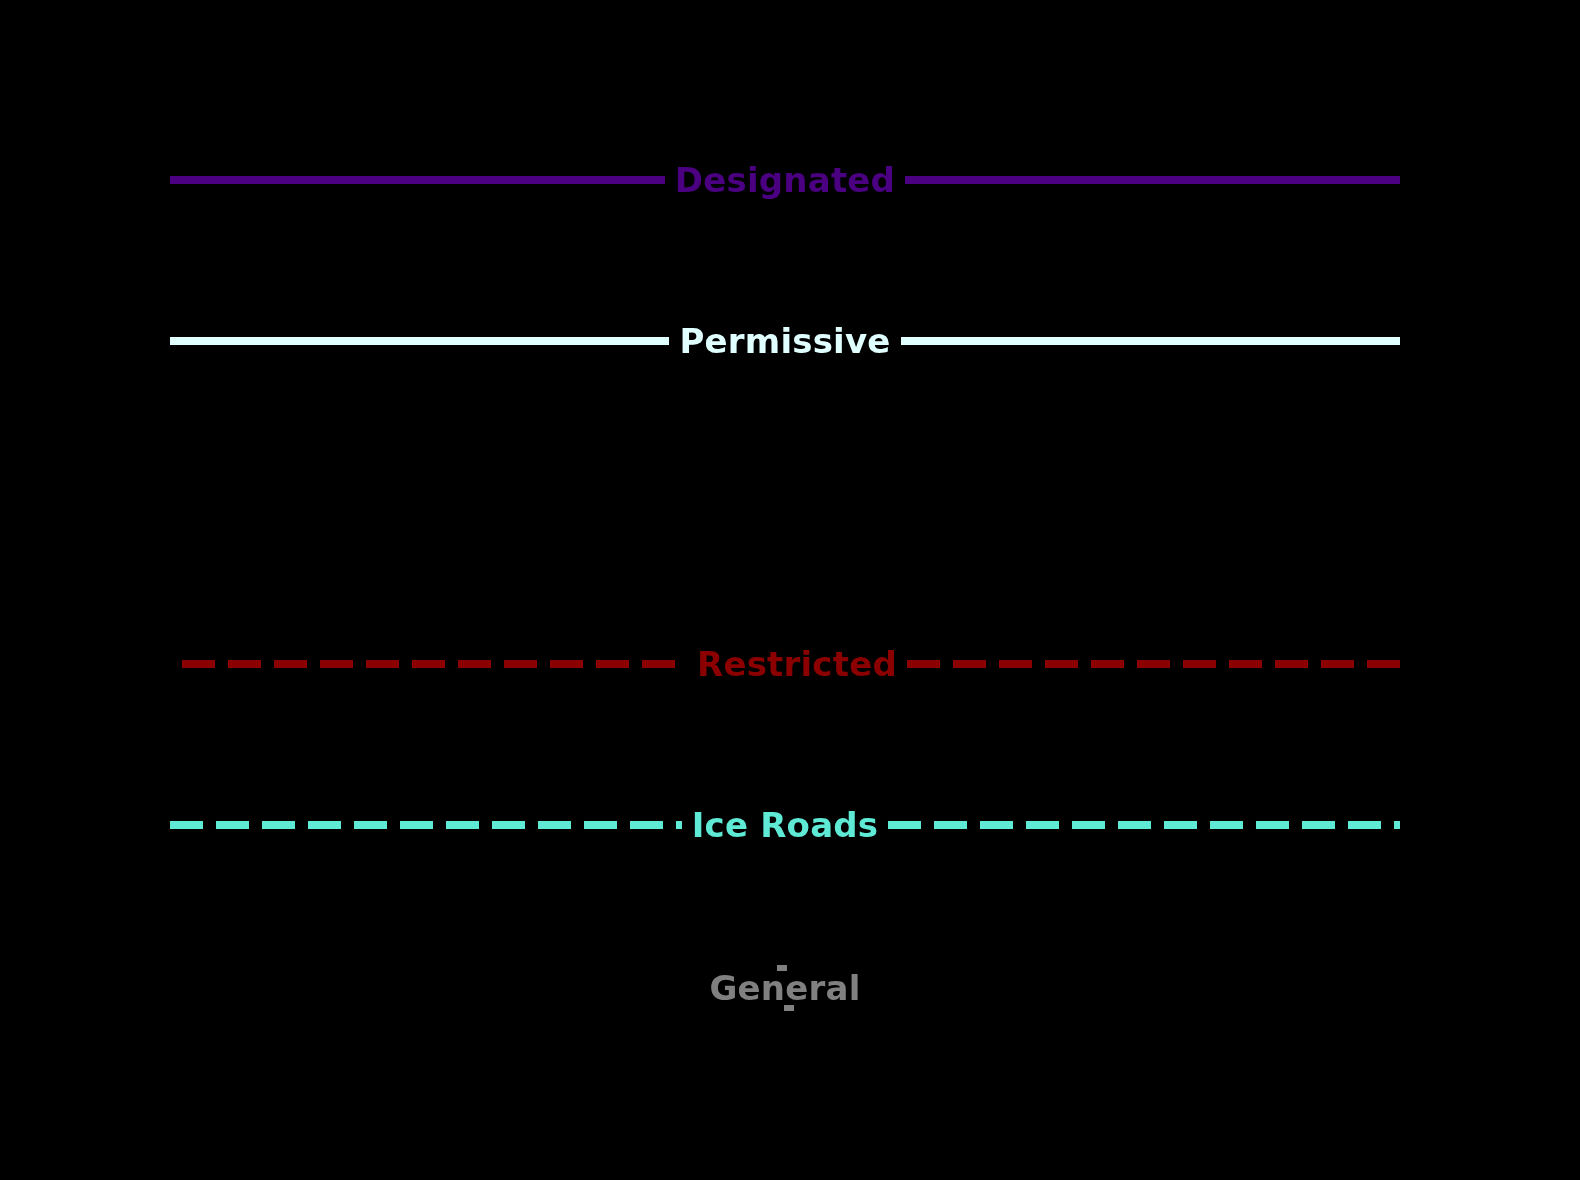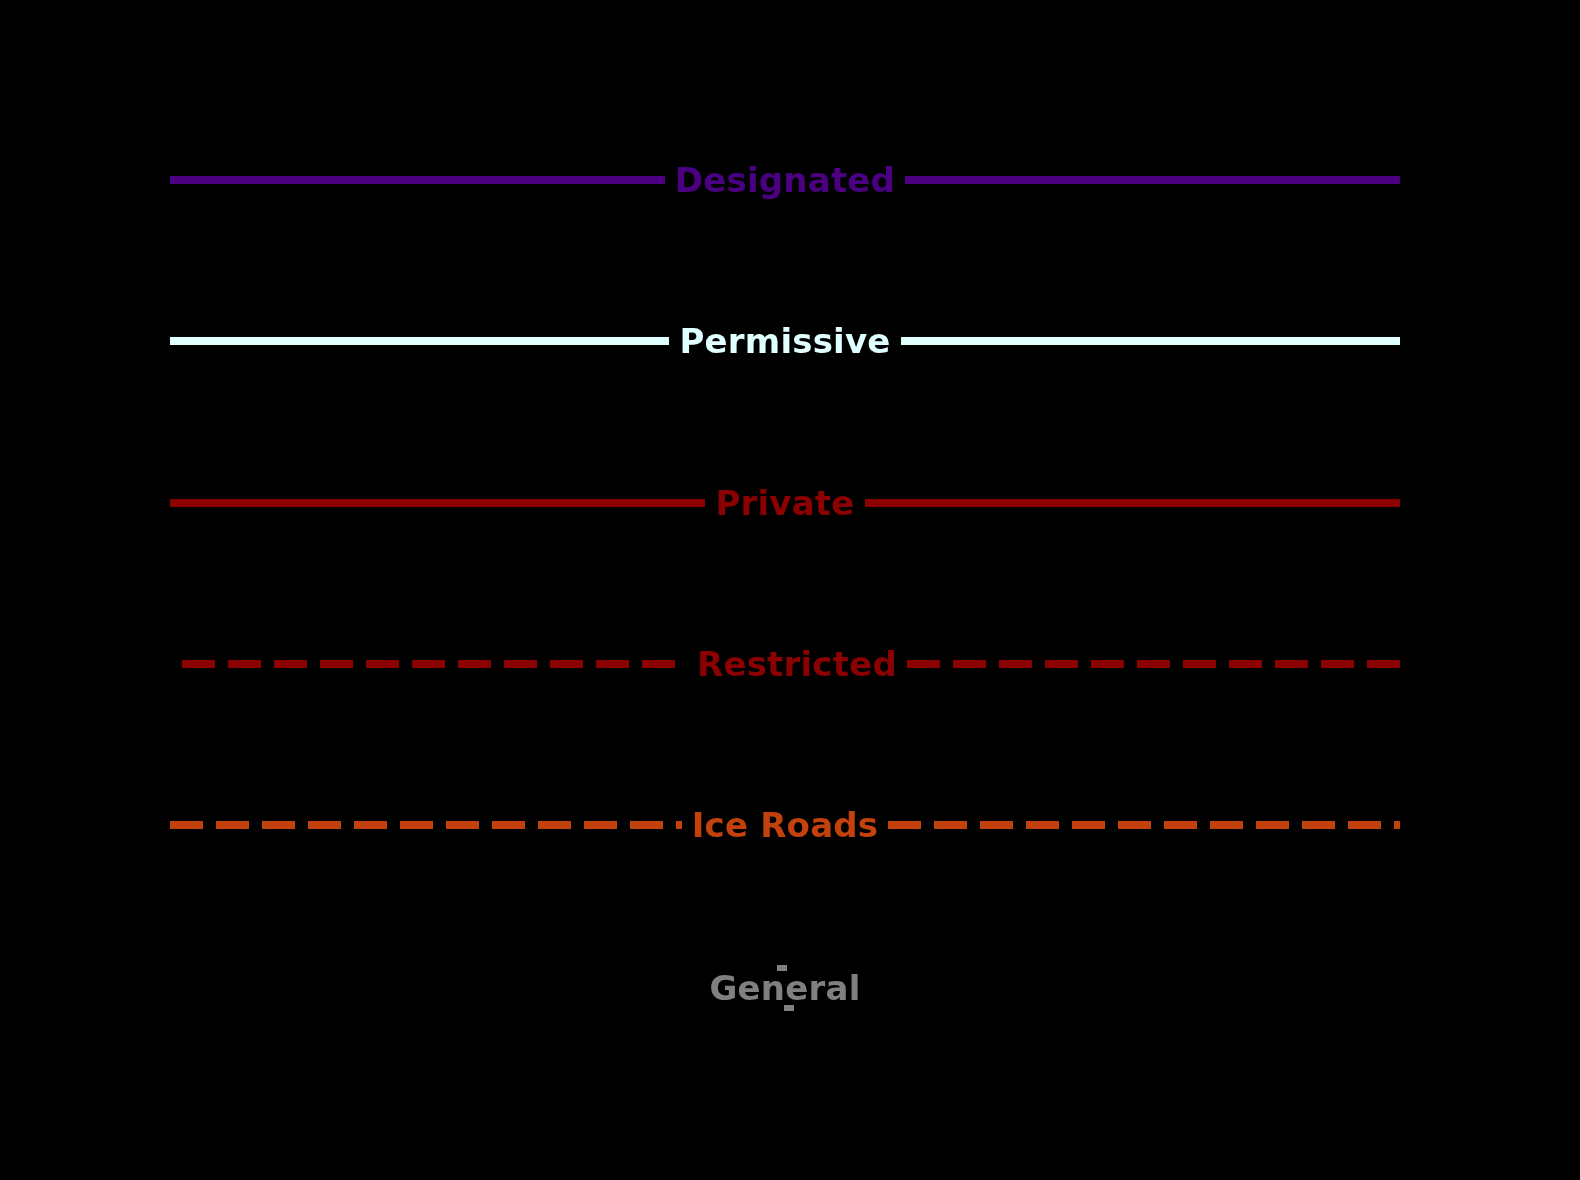--- a/index.html
+++ b/index.html
@@ -76,31 +76,26 @@
     <div class="legend-row" style="top: 180px; color: rgb(75, 0, 130); left: 170px; width: 1230px;">
       <span class="legend-line left-line solid" style="height: 8px;"></span>
       <span class="legend-label">Designated</span>
       <span class="legend-line right-line solid" style="height: 8px;"></span>
     </div>
     <div class="legend-row" style="top: 341px; color: rgb(224, 255, 255); left: 170px; width: 1230px; text-align: center;">
       <span class="legend-line left-line solid" style="height: 8px;"></span>
       <span class="legend-label">Permissive</span>
       <span class="legend-line right-line solid" style="height: 8px;"></span>
     </div>
-    <div class="legend-row" style="top: 503px; color: rgb(139, 0, 0); left: 170px; width: 1230px;">
-      <span class="legend-line left-line solid" style="height: 8px;"></span>
-      <span class="legend-label">Private</span>
-      <span class="legend-line right-line solid" style="height: 8px;"></span>
-    </div>
     <div class="legend-row" style="top: 664px; color: rgb(139, 0, 0); left: 182px; width: 1230px;">
       <span class="legend-line left-line dashed" style="height: 8px;"></span>
       <span class="legend-label">Restricted</span>
       <span class="legend-line right-line dashed" style="height: 8px;"></span>
     </div>
-    <div class="legend-row" style="top: 825px; color: #c2410c; left: 170px; width: 1230px;">
+    <div class="legend-row" style="top: 825px; color: #5eead4; left: 170px; width: 1230px;">
       <span class="legend-line left-line dashed" style="height: 8px;"></span>
       <span class="legend-label">Ice Roads</span>
       <span class="legend-line right-line dashed" style="height: 8px;"></span>
     </div>
     <div class="legend-row" style="top: 988px; color: rgb(128, 128, 128); left: 170px; width: 1230px; flex-direction: column;">
       <span class="legend-line left-line solid" style="height: 8px;"></span>
       <span class="legend-label">General</span>
       <span class="legend-line right-line solid" style="height: 8px;"></span>
     </div>
   </div>

